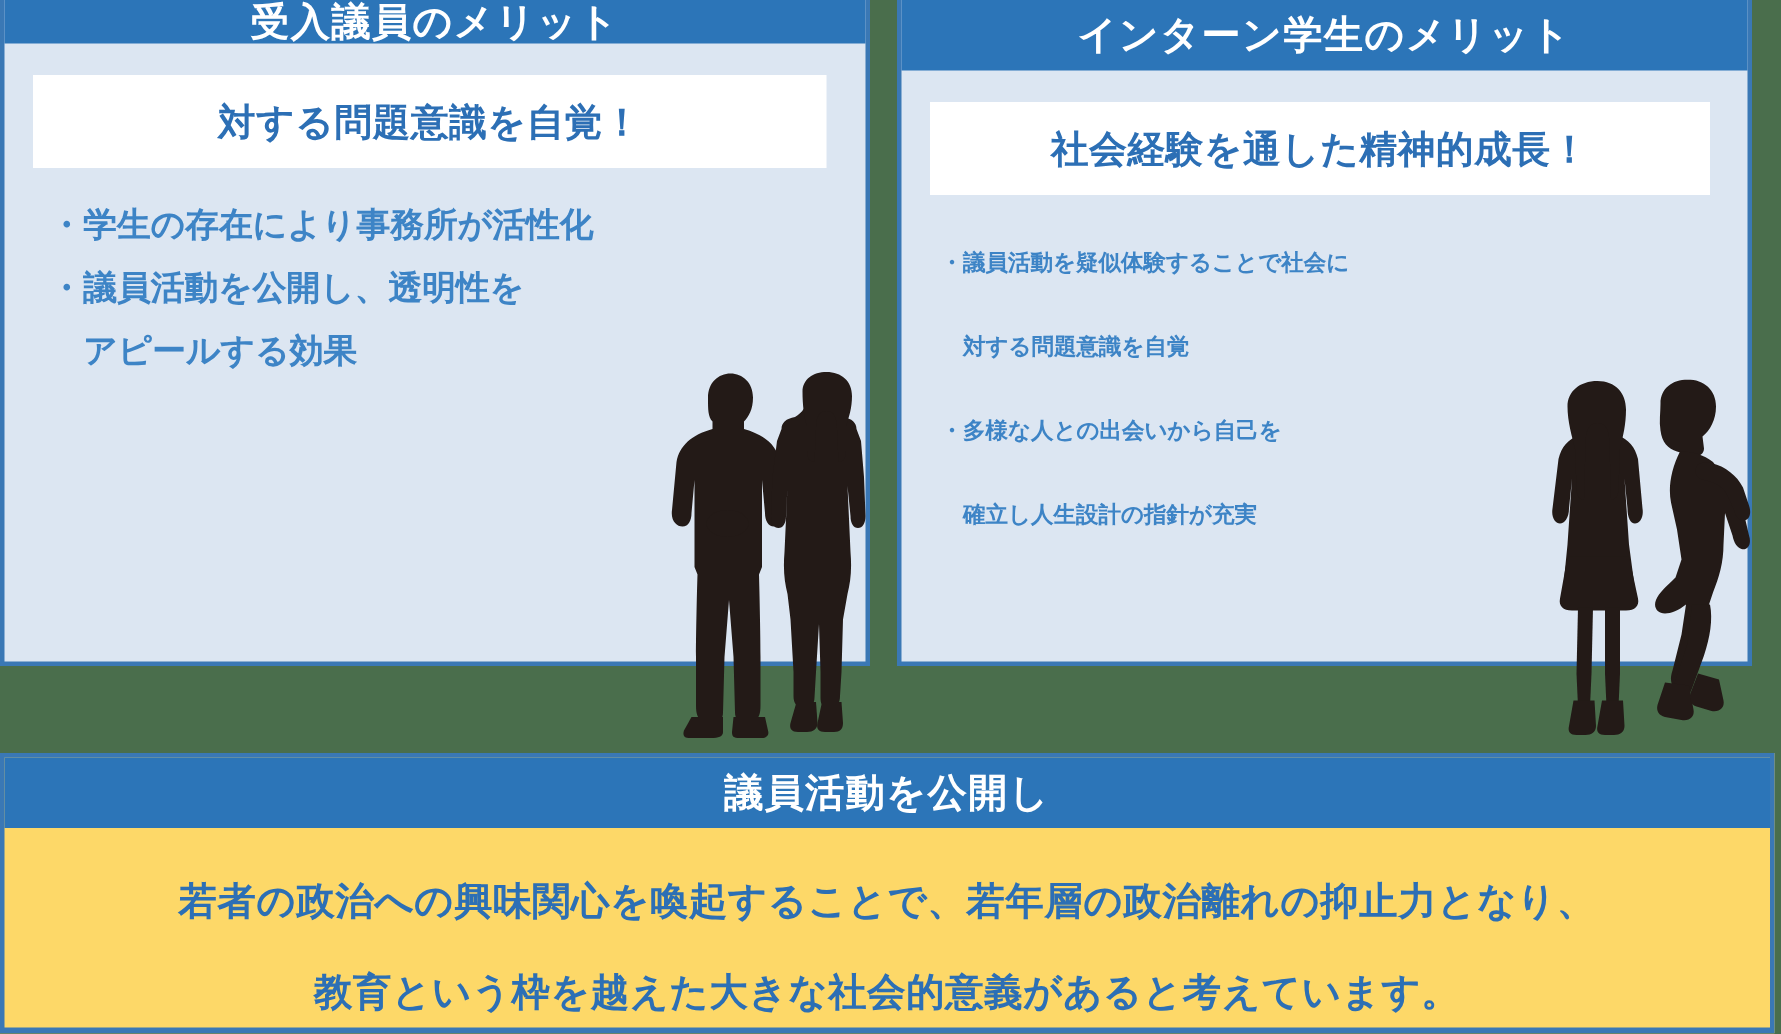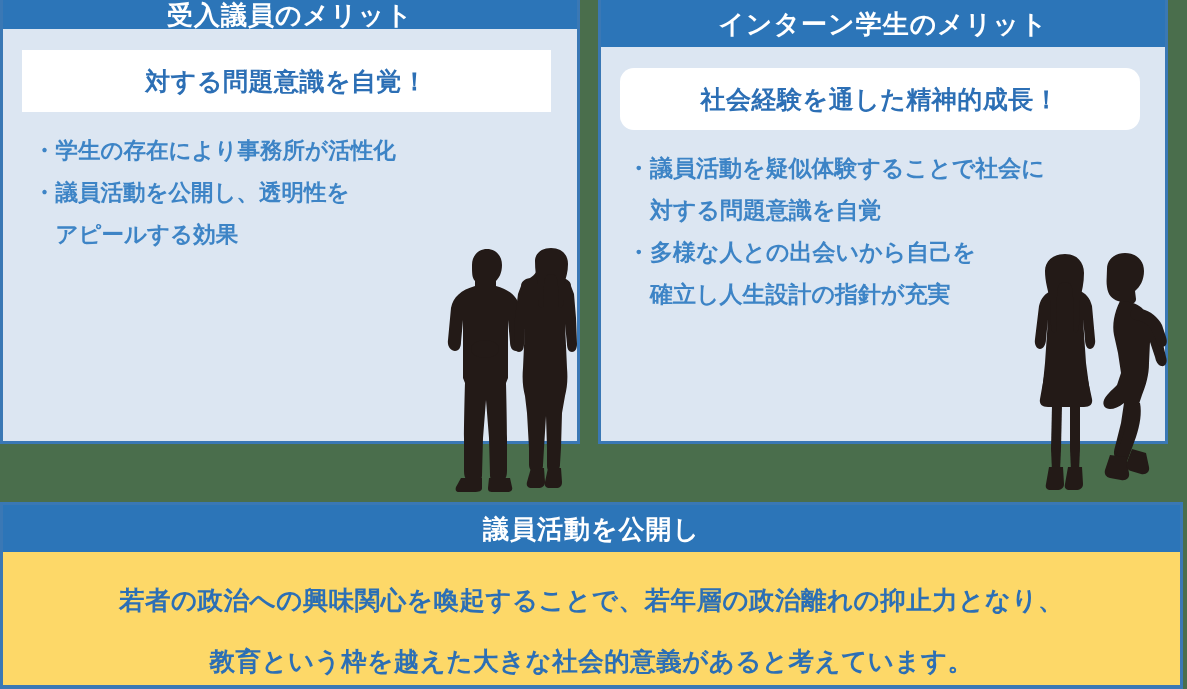--- a/index.html
+++ b/index.html
@@ -109,29 +109,28 @@
     height: 47px;
     font-size: 26px;
   }
   #panel-right .subtitle-box {
     position: absolute;
     left: 19px;
     top: 21px;
     width: 520px;
     height: 62px;
     font-size: 25px;
-    border-radius: 14px;
   }
   #panel-right .bullet-list {
     position: absolute;
     left: 26px;
     top: 100px;
     width: 530px;
-    font-size: 23px;
-    line-height: 42px;
+    font-size: 15px;
+    line-height: 56px;
   }
 
   
   #panel-bottom {
     position: absolute;
     left: 0px;
     top: 502px;
     width: 1183px;
     height: 187px;
     border: 3px solid #3a78b5;

